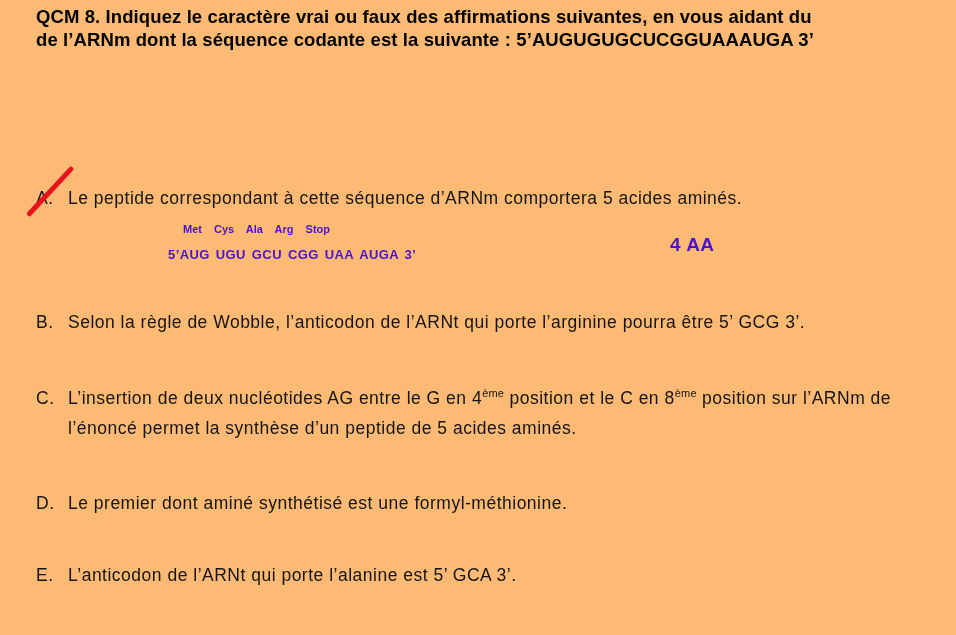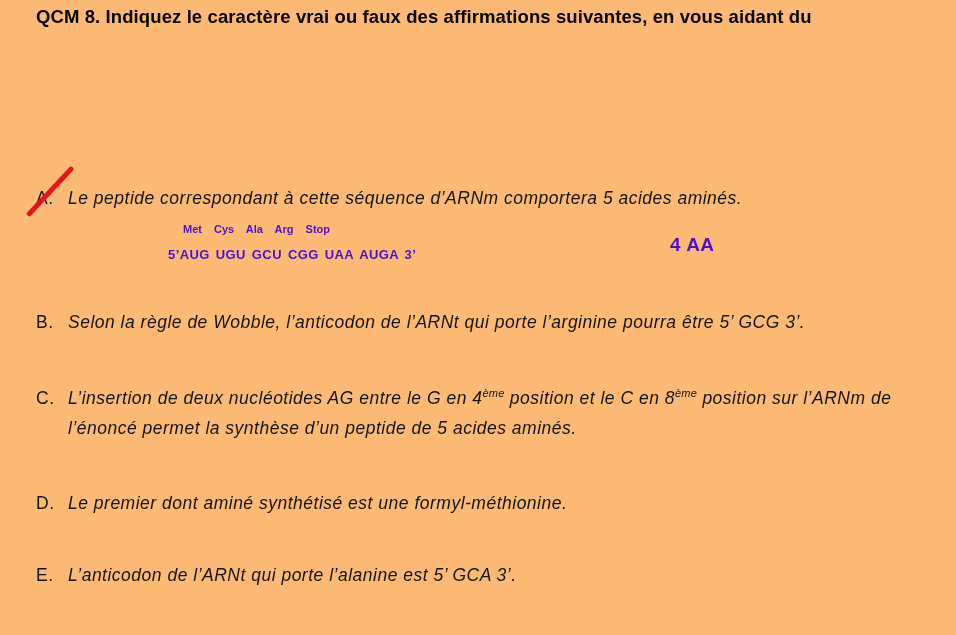--- a/index.html
+++ b/index.html
@@ -29,21 +29,21 @@
     left: 36px;
     width: 886px;
     display: flex;
     align-items: flex-start;
     color: #141414;
     font-size: 17.5px;
     line-height: 30px;
     letter-spacing: 0.5px;
   }
   .statement .letter { flex: 0 0 32px; }
-  .statement .text  { flex: 1 1 auto; font-style: italic; }
+  .statement .text  { flex: 1 1 auto; }
   .statement .sup {
     font-size: 11px;
     vertical-align: super;
     line-height: 0;
     letter-spacing: 0.2px;
   }
   .row-a { top: 183px; }
   .row-b { top: 307px; }
   .row-c { top: 383px; }
   .row-d { top: 488px; }
@@ -90,20 +90,21 @@
     white-space: nowrap;
   }
 </style>
 </head>
 <body>
 
 <div class="page">
 
   <div class="qcm-header">
     <div class="hline">QCM 8. Indiquez le caractère vrai ou faux des affirmations suivantes, en vous aidant du</div>
+    <div class="hline">de l’ARNm dont la séquence codante est la suivante : 5’AUGUGUGCUCGGUAAAUGA 3’</div>
   </div>
 
   <div class="statement row-a">
     <span class="letter">A.</span>
     <span class="text"><span>Le peptide correspondant à cette séquence d’ARNm comportera 5 acides aminés.</span></span>
   </div>
 
   <div class="cross-mark" style="background: rgb(232, 20, 29);"></div>
 
   <div class="annotation" style="color: rgb(74, 17, 208);">

